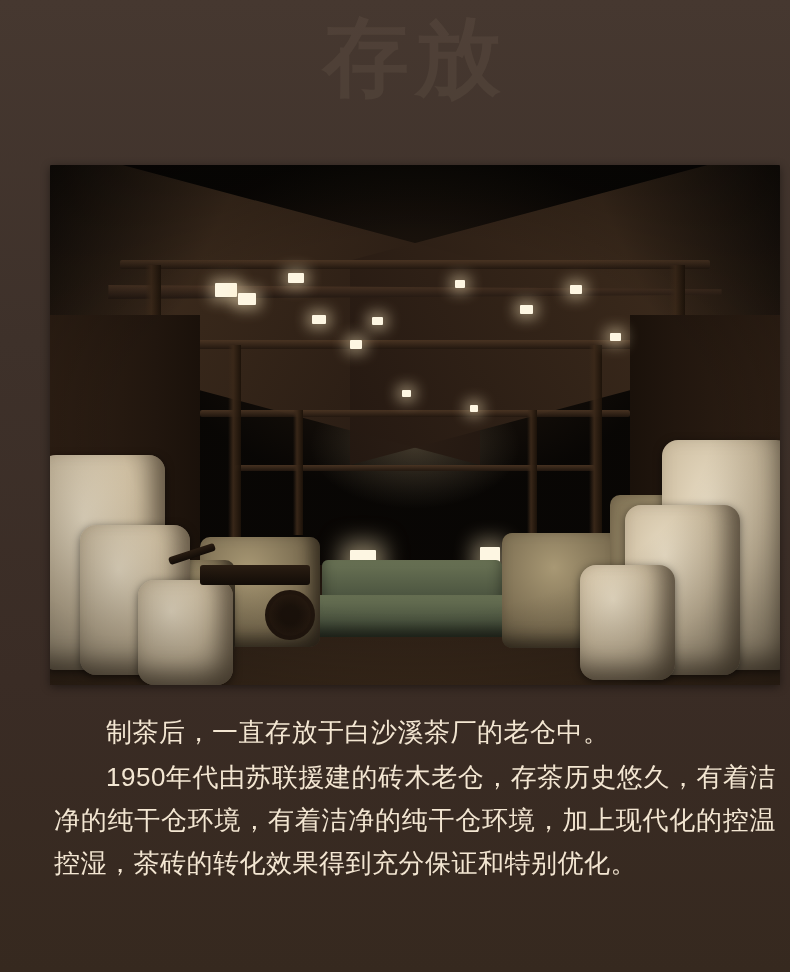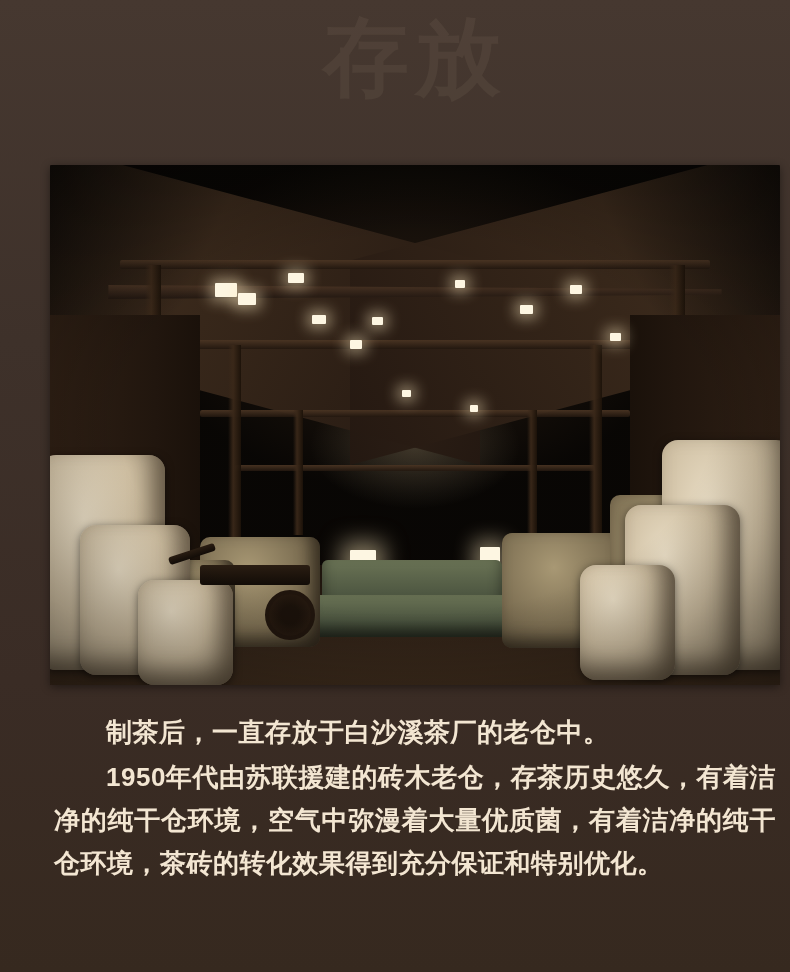--- a/index.html
+++ b/index.html
@@ -180,21 +180,20 @@
     margin: 26px 34px 0 34px;
     color: #f3e6d2;
     font-size: 26px;
     line-height: 1.65;
     letter-spacing: 0.5px;
     text-align: justify;
   }
   .caption p {
     margin: 0 0 2px 0;
     text-indent: 2em;
-    font-weight: bold;
   }
 </style>
 </head>
 <body>
 
 <div class="page">
 
   <div class="header">
     <div class="ghost-title">存放</div>
   </div>
@@ -255,16 +254,16 @@
       <div class="cart" style="left:150px; top:400px; width:110px; height:20px;"></div>
       <div class="cart" style="left:118px; top:385px; width:48px; height:8px; transform:rotate(-18deg);"></div>
       <div class="wheel" style="left:215px; top:425px; width:42px; height:42px;"></div>
 
       <div class="vignette"></div>
     </div>
   </div>
 
   <div class="caption">
     <p>制茶后，一直存放于白沙溪茶厂的老仓中。</p>
-    <p>1950年代由苏联援建的砖木老仓，存茶历史悠久，有着洁净的纯干仓环境，空气中弥漫着大量优质菌，有着洁净的纯干仓环境，茶砖的转化效果得到充分保证和特别优化。</p>
+    <p>1950年代由苏联援建的砖木老仓，存茶历史悠久，有着洁净的纯干仓环境，有着洁净的纯干仓环境，加上现代化的控温控湿，茶砖的转化效果得到充分保证和特别优化。</p>
   </div>
 
 </div>
 
 </body></html>

